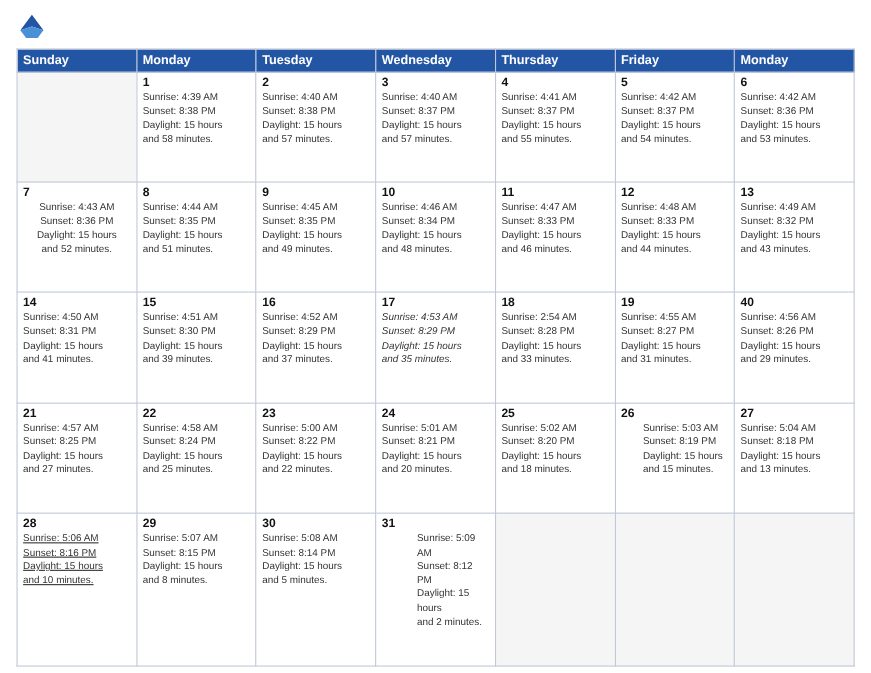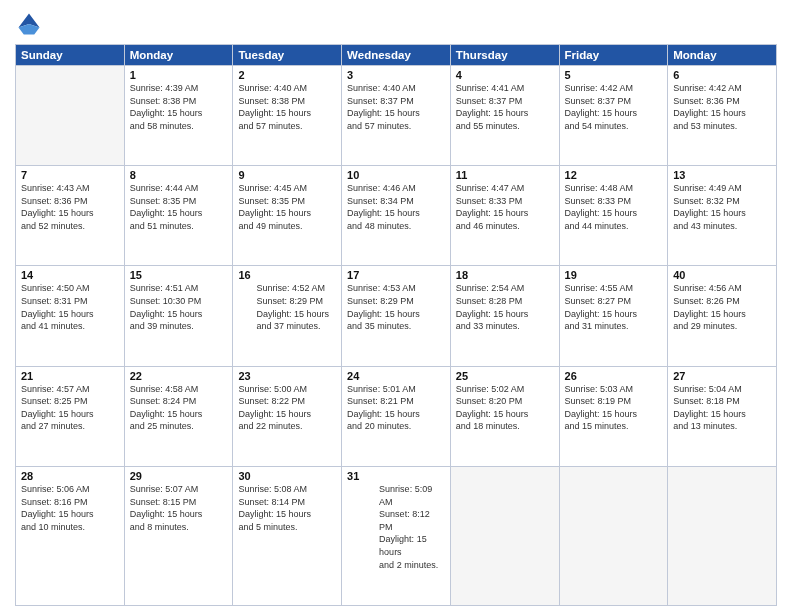--- a/index.html
+++ b/index.html
@@ -170,21 +170,21 @@
             <div class="day-num">6</div>
             <div class="day-info" style="white-space: pre-line;">Sunrise: 4:42 AM
 Sunset: 8:36 PM
 Daylight: 15 hours
 and 53 minutes.</div>
           </td>
         </tr>
         <tr>
           <td>
             <div class="day-num">7</div>
-            <div class="day-info" style="white-space: pre-line;">Sunrise: 4:43 AM
+            <div class="day-info" style="white-space: pre-line; text-align: center;">Sunrise: 4:43 AM
 Sunset: 8:36 PM
 Daylight: 15 hours
 and 52 minutes.</div>
           </td>
           <td>
             <div class="day-num">8</div>
             <div class="day-info" style="white-space: pre-line;">Sunrise: 4:44 AM
 Sunset: 8:35 PM
 Daylight: 15 hours
 and 51 minutes.</div>
@@ -229,34 +229,34 @@
           <td>
             <div class="day-num">14</div>
             <div class="day-info" style="white-space: pre-line;">Sunrise: 4:50 AM
 Sunset: 8:31 PM
 Daylight: 15 hours
 and 41 minutes.</div>
           </td>
           <td>
             <div class="day-num">15</div>
             <div class="day-info" style="white-space: pre-line;">Sunrise: 4:51 AM
-Sunset: 10:30 PM
+Sunset: 8:30 PM
 Daylight: 15 hours
 and 39 minutes.</div>
           </td>
           <td>
             <div class="day-num">16</div>
-            <div class="day-info" style="white-space: pre-line; margin-left: 18px;">Sunrise: 4:52 AM
+            <div class="day-info" style="white-space: pre-line;">Sunrise: 4:52 AM
 Sunset: 8:29 PM
 Daylight: 15 hours
 and 37 minutes.</div>
           </td>
           <td>
             <div class="day-num">17</div>
-            <div class="day-info" style="white-space: pre-line;">Sunrise: 4:53 AM
+            <div class="day-info" style="white-space: pre-line; font-style: italic;">Sunrise: 4:53 AM
 Sunset: 8:29 PM
 Daylight: 15 hours
 and 35 minutes.</div>
           </td>
           <td>
             <div class="day-num">18</div>
             <div class="day-info" style="white-space: pre-line;">Sunrise: 2:54 AM
 Sunset: 8:28 PM
 Daylight: 15 hours
 and 33 minutes.</div>
@@ -307,37 +307,37 @@
           </td>
           <td>
             <div class="day-num">25</div>
             <div class="day-info" style="white-space: pre-line;">Sunrise: 5:02 AM
 Sunset: 8:20 PM
 Daylight: 15 hours
 and 18 minutes.</div>
           </td>
           <td>
             <div class="day-num">26</div>
-            <div class="day-info" style="white-space: pre-line;">Sunrise: 5:03 AM
+            <div class="day-info" style="white-space: pre-line; margin-left: 20px;">Sunrise: 5:03 AM
 Sunset: 8:19 PM
 Daylight: 15 hours
 and 15 minutes.</div>
           </td>
           <td>
             <div class="day-num">27</div>
             <div class="day-info" style="white-space: pre-line;">Sunrise: 5:04 AM
 Sunset: 8:18 PM
 Daylight: 15 hours
 and 13 minutes.</div>
           </td>
         </tr>
         <tr class="row-last">
           <td>
             <div class="day-num">28</div>
-            <div class="day-info" style="white-space: pre-line;">Sunrise: 5:06 AM
+            <div class="day-info" style="white-space: pre-line; text-decoration: underline;">Sunrise: 5:06 AM
 Sunset: 8:16 PM
 Daylight: 15 hours
 and 10 minutes.</div>
           </td>
           <td>
             <div class="day-num">29</div>
             <div class="day-info" style="white-space: pre-line;">Sunrise: 5:07 AM
 Sunset: 8:15 PM
 Daylight: 15 hours
 and 8 minutes.</div>

